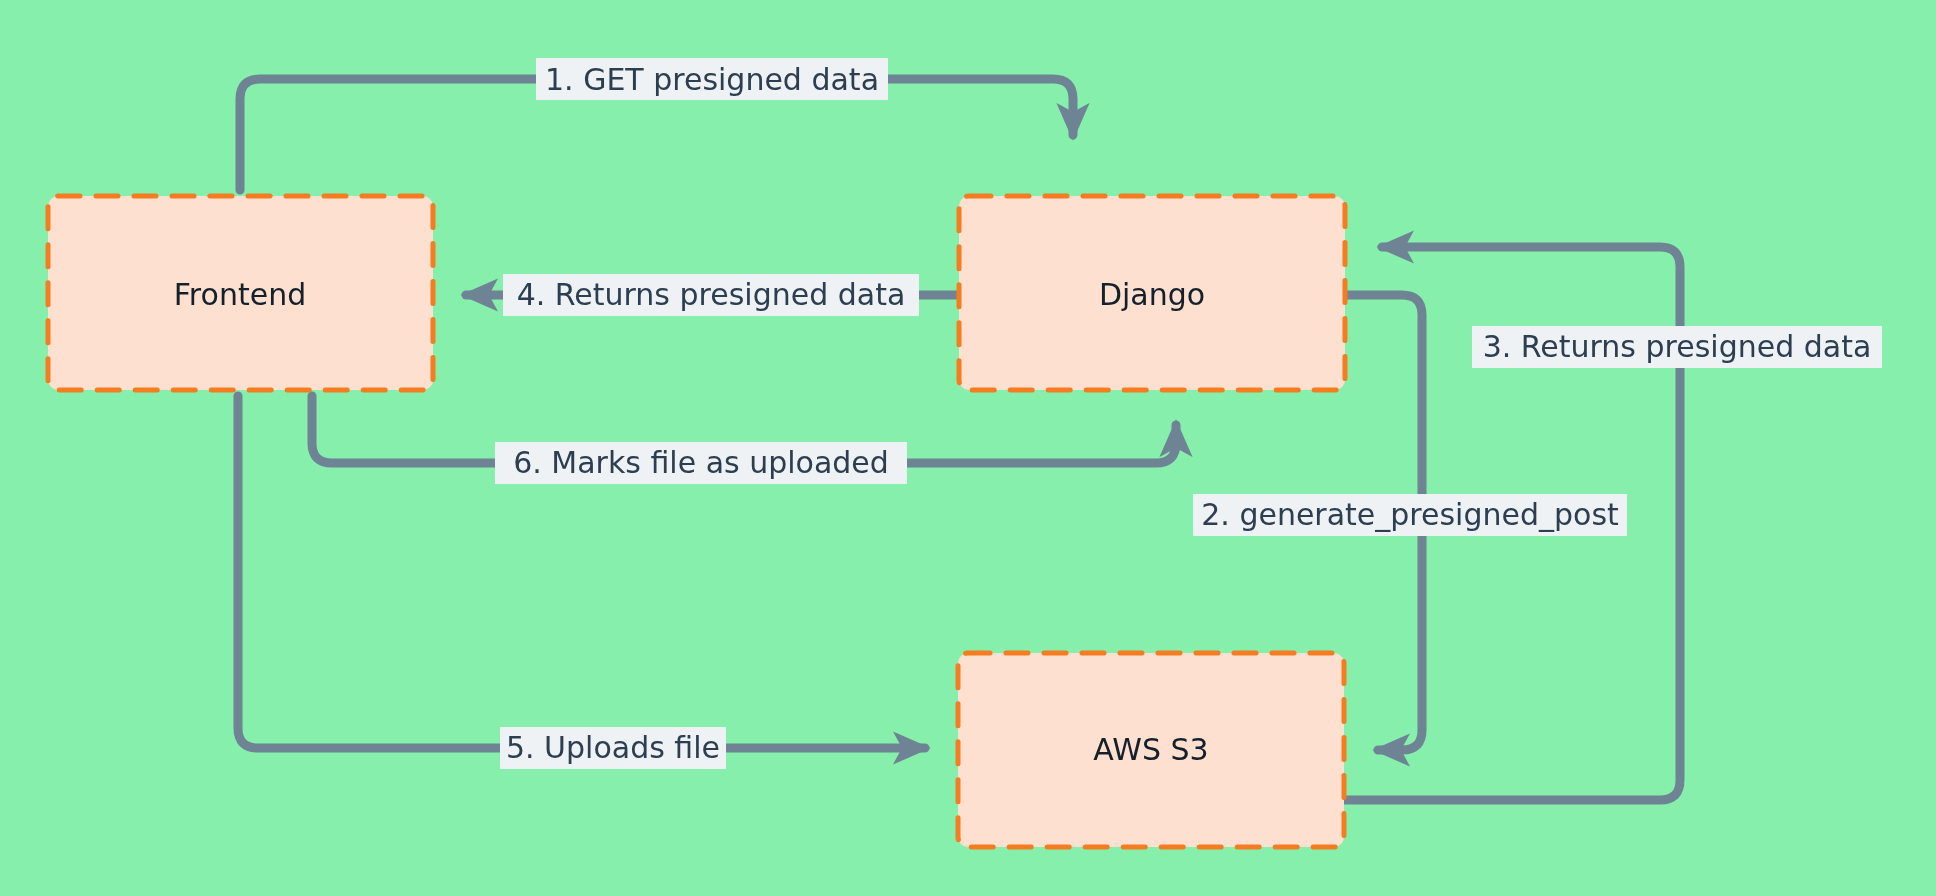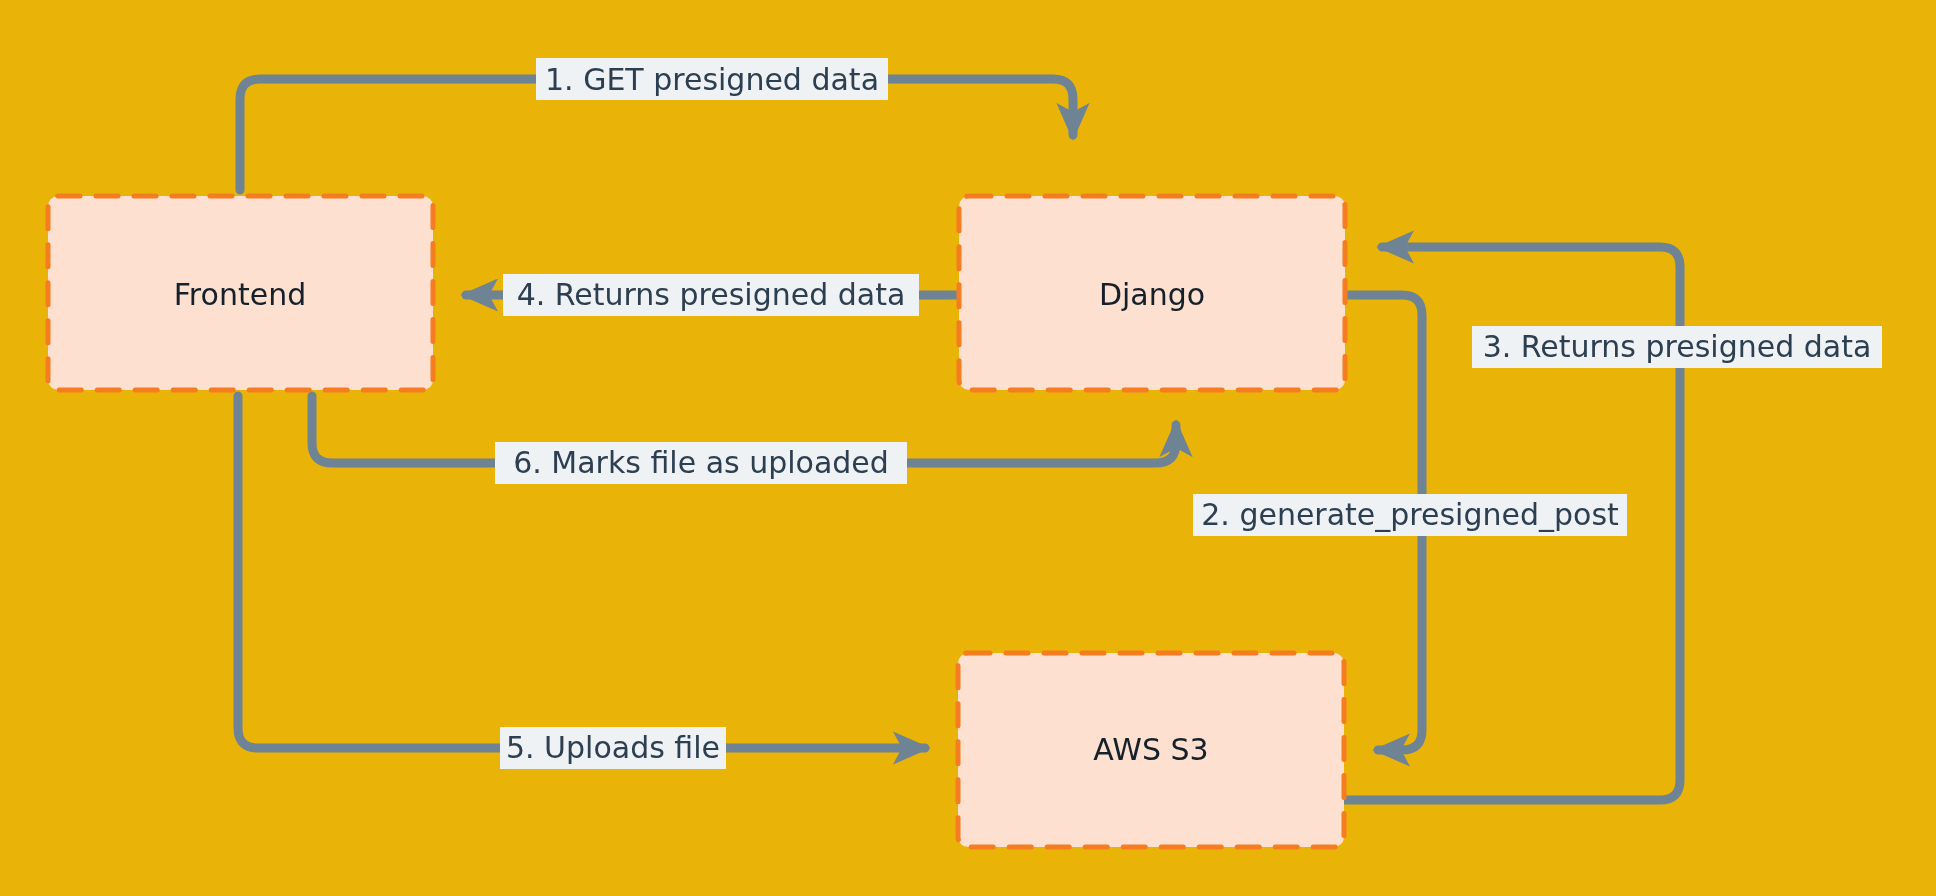--- a/index.html
+++ b/index.html
@@ -10,21 +10,21 @@
   body {
     width: 1936px;
     height: 896px;
     overflow: hidden;
     font-family: "DejaVu Sans", sans-serif;
   }
   #diagram-root {
     position: relative;
     width: 1936px;
     height: 896px;
-    background: #eab308;
+    background: #86efac;
   }
   svg#flow {
     position: absolute;
     top: 0;
     left: 0;
     width: 1936px;
     height: 896px;
     display: block;
   }
   .node-rect {

